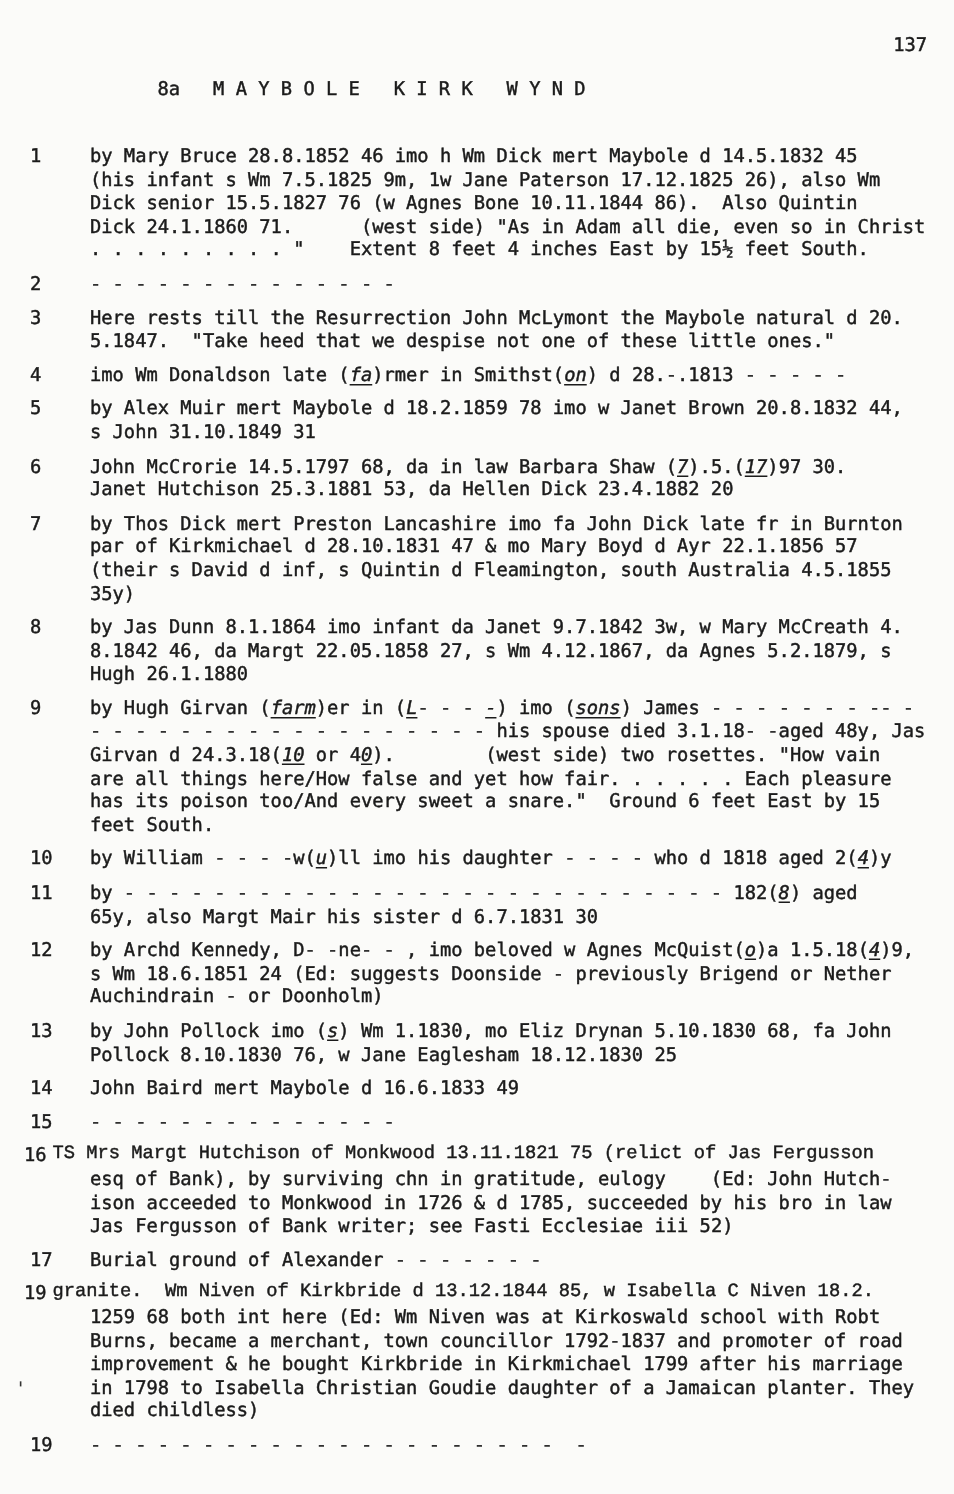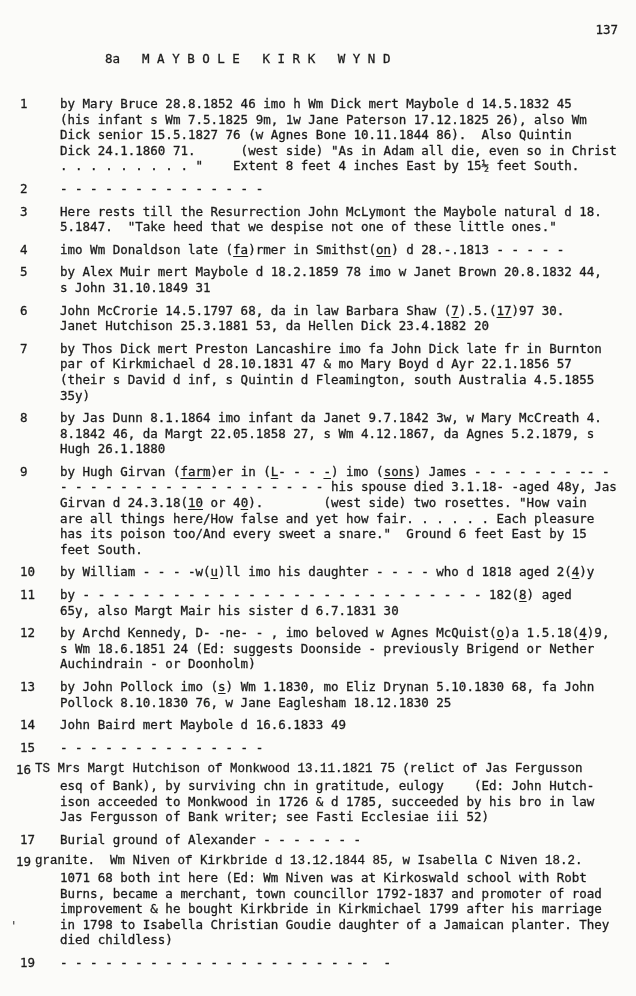--- a/index.html
+++ b/index.html
@@ -34,21 +34,21 @@
     position:absolute;
     left:20px;top:0;
   }
   .entry.flush .num{left:16px;}
   .line{
     white-space:pre;
     line-height:15.6px;
     height:15.6px;
   }
   .first-flush{margin-left:-25px;font-family:Liberation Mono, monospace;}
-  .u{text-decoration:underline;text-underline-offset:2px;}
+  .u{text-decoration:underline;text-underline-offset:2px;font-style:italic;}
   .b{font-weight:normal;}
   .stray-mark{
     position:absolute;
     left:10px;top:918px;
     -webkit-text-stroke:0 transparent;
     color:#333;
   }
 </style>
 </head>
 <body>
@@ -70,21 +70,21 @@
     </div>
     <div class="entry">
       <span class="num">2</span>
       <div class="lines">
         <div class="line">- - - - - - - - - - - - - -</div>
       </div>
     </div>
     <div class="entry">
       <span class="num">3</span>
       <div class="lines">
-        <div class="line">Here rests till the Resurrection John McLymont the Maybole natural d 18.</div>
+        <div class="line">Here rests till the Resurrection John McLymont the Maybole natural d 20.</div>
         <div class="line">5.1847.  "Take heed that we despise not one of these little ones."</div>
       </div>
     </div>
     <div class="entry">
       <span class="num">4</span>
       <div class="lines">
         <div class="line">imo Wm Donaldson late (<span class="u">fa</span>)rmer in Smithst(<span class="u">on</span>) d 28.-.1813 - - - - -</div>
       </div>
     </div>
     <div class="entry">
@@ -181,21 +181,21 @@
     <div class="entry">
       <span class="num">17</span>
       <div class="lines">
         <div class="line">Burial ground of Alexander - - - - - - -</div>
       </div>
     </div>
     <div class="entry flush">
       <span class="num">19</span>
       <div class="lines">
         <div class="line first-flush">granite.  Wm Niven of Kirkbride d 13.12.1844 85, w Isabella C Niven 18.2.</div>
-        <div class="line">1071 68 both int here (Ed: Wm Niven was at Kirkoswald school with Robt</div>
+        <div class="line">1259 68 both int here (Ed: Wm Niven was at Kirkoswald school with Robt</div>
         <div class="line">Burns, became a merchant, town councillor 1792-1837 and promoter of road</div>
         <div class="line">improvement &amp; he bought Kirkbride in Kirkmichael 1799 after his marriage</div>
         <div class="line">in 1798 to Isabella Christian Goudie daughter of a Jamaican planter. They</div>
         <div class="line">died childless)</div>
       </div>
     </div>
     <div class="entry">
       <span class="num">19</span>
       <div class="lines">
         <div class="line">- - - - - - - - - - - - - - - - - - - - -  -</div>

